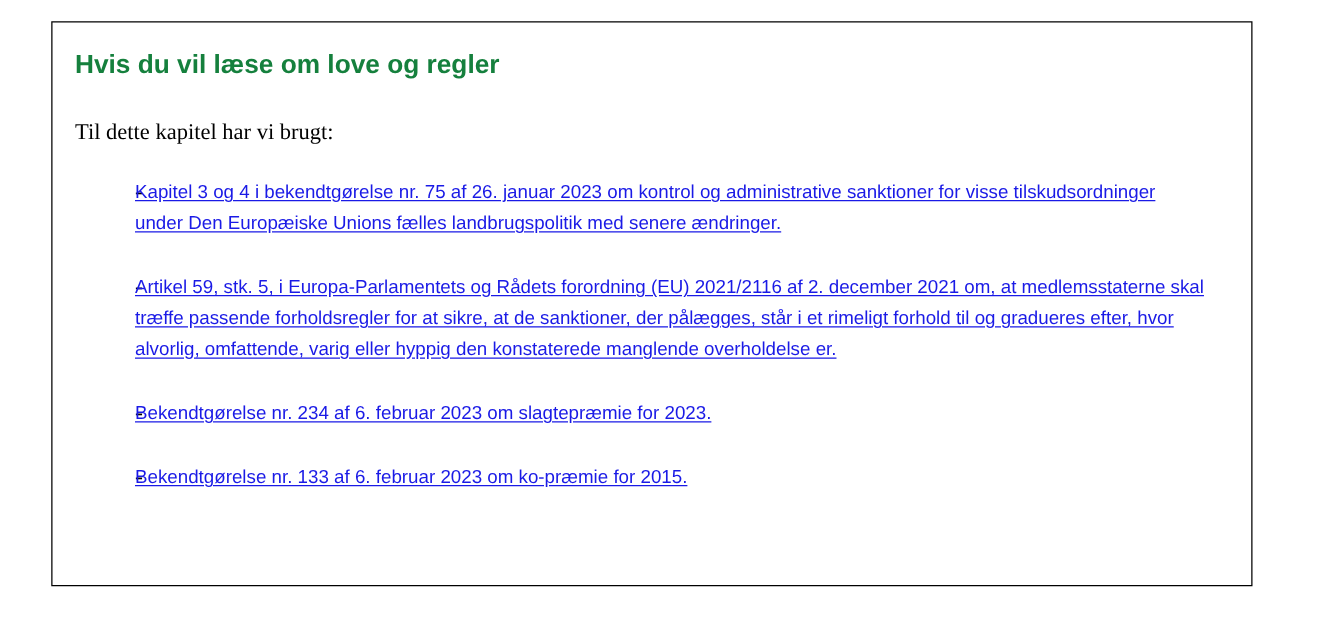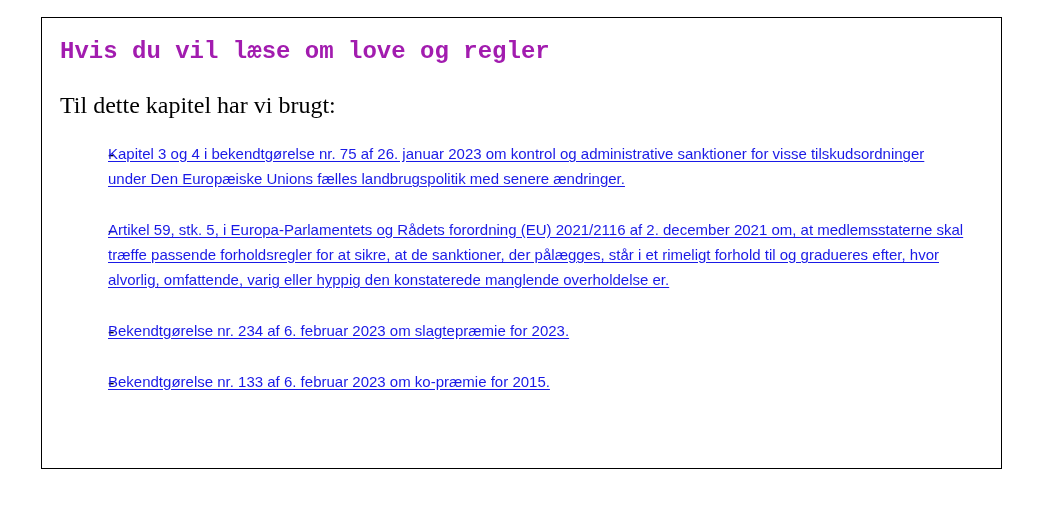--- a/index.html
+++ b/index.html
@@ -25,30 +25,30 @@
     left: 41px;
     top: 17px;
     width: 961px;
     height: 452px;
     border: 1px solid #000000;
     box-sizing: border-box;
     background: #ffffff;
     padding: 22px 24px 0 18px;
   }
   .box-title {
-    font-family: Liberation Mono, monospace;
+    font-family: Liberation Sans, sans-serif;
     font-weight: bold;
-    font-size: 24px;
+    font-size: 21px;
     line-height: 24px;
-    color: #a21caf;
+    color: #15803d;
     margin: 0 0 0 0;
   }
   .box-intro {
     font-family: "Liberation Serif", serif;
-    font-size: 24px;
+    font-size: 18px;
     line-height: 24px;
     color: #000000;
     margin: 29px 0 0 0;
   }
   .bullet-list {
     margin: 24px 0 0 0;
     padding: 0;
     list-style: none;
   }
   .bullet-item {

